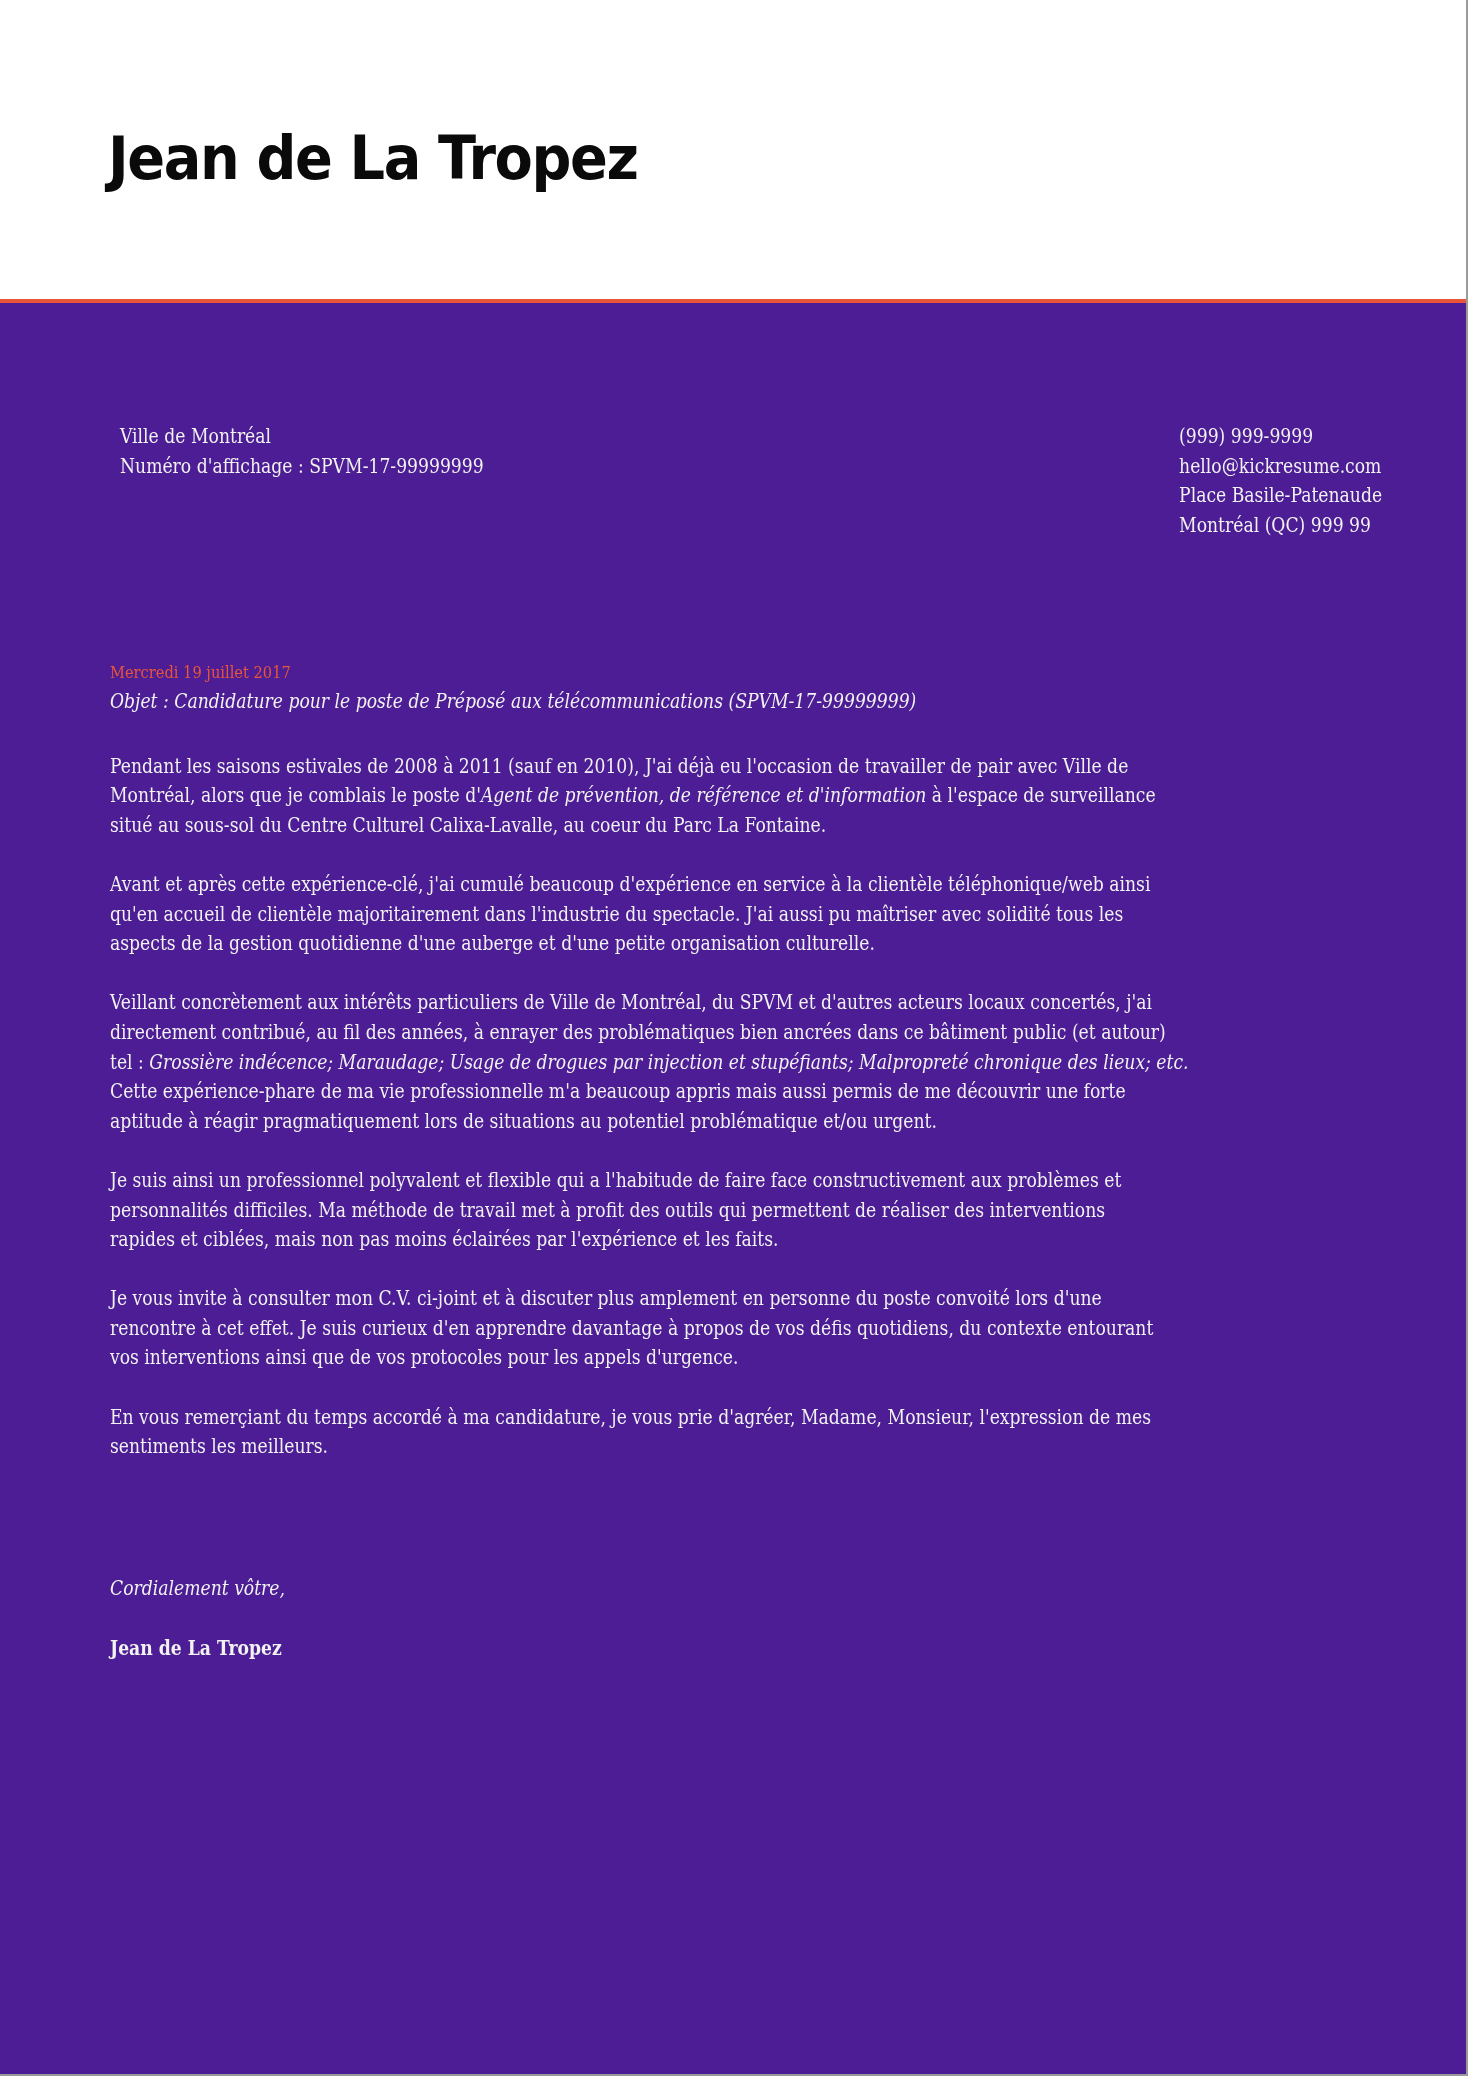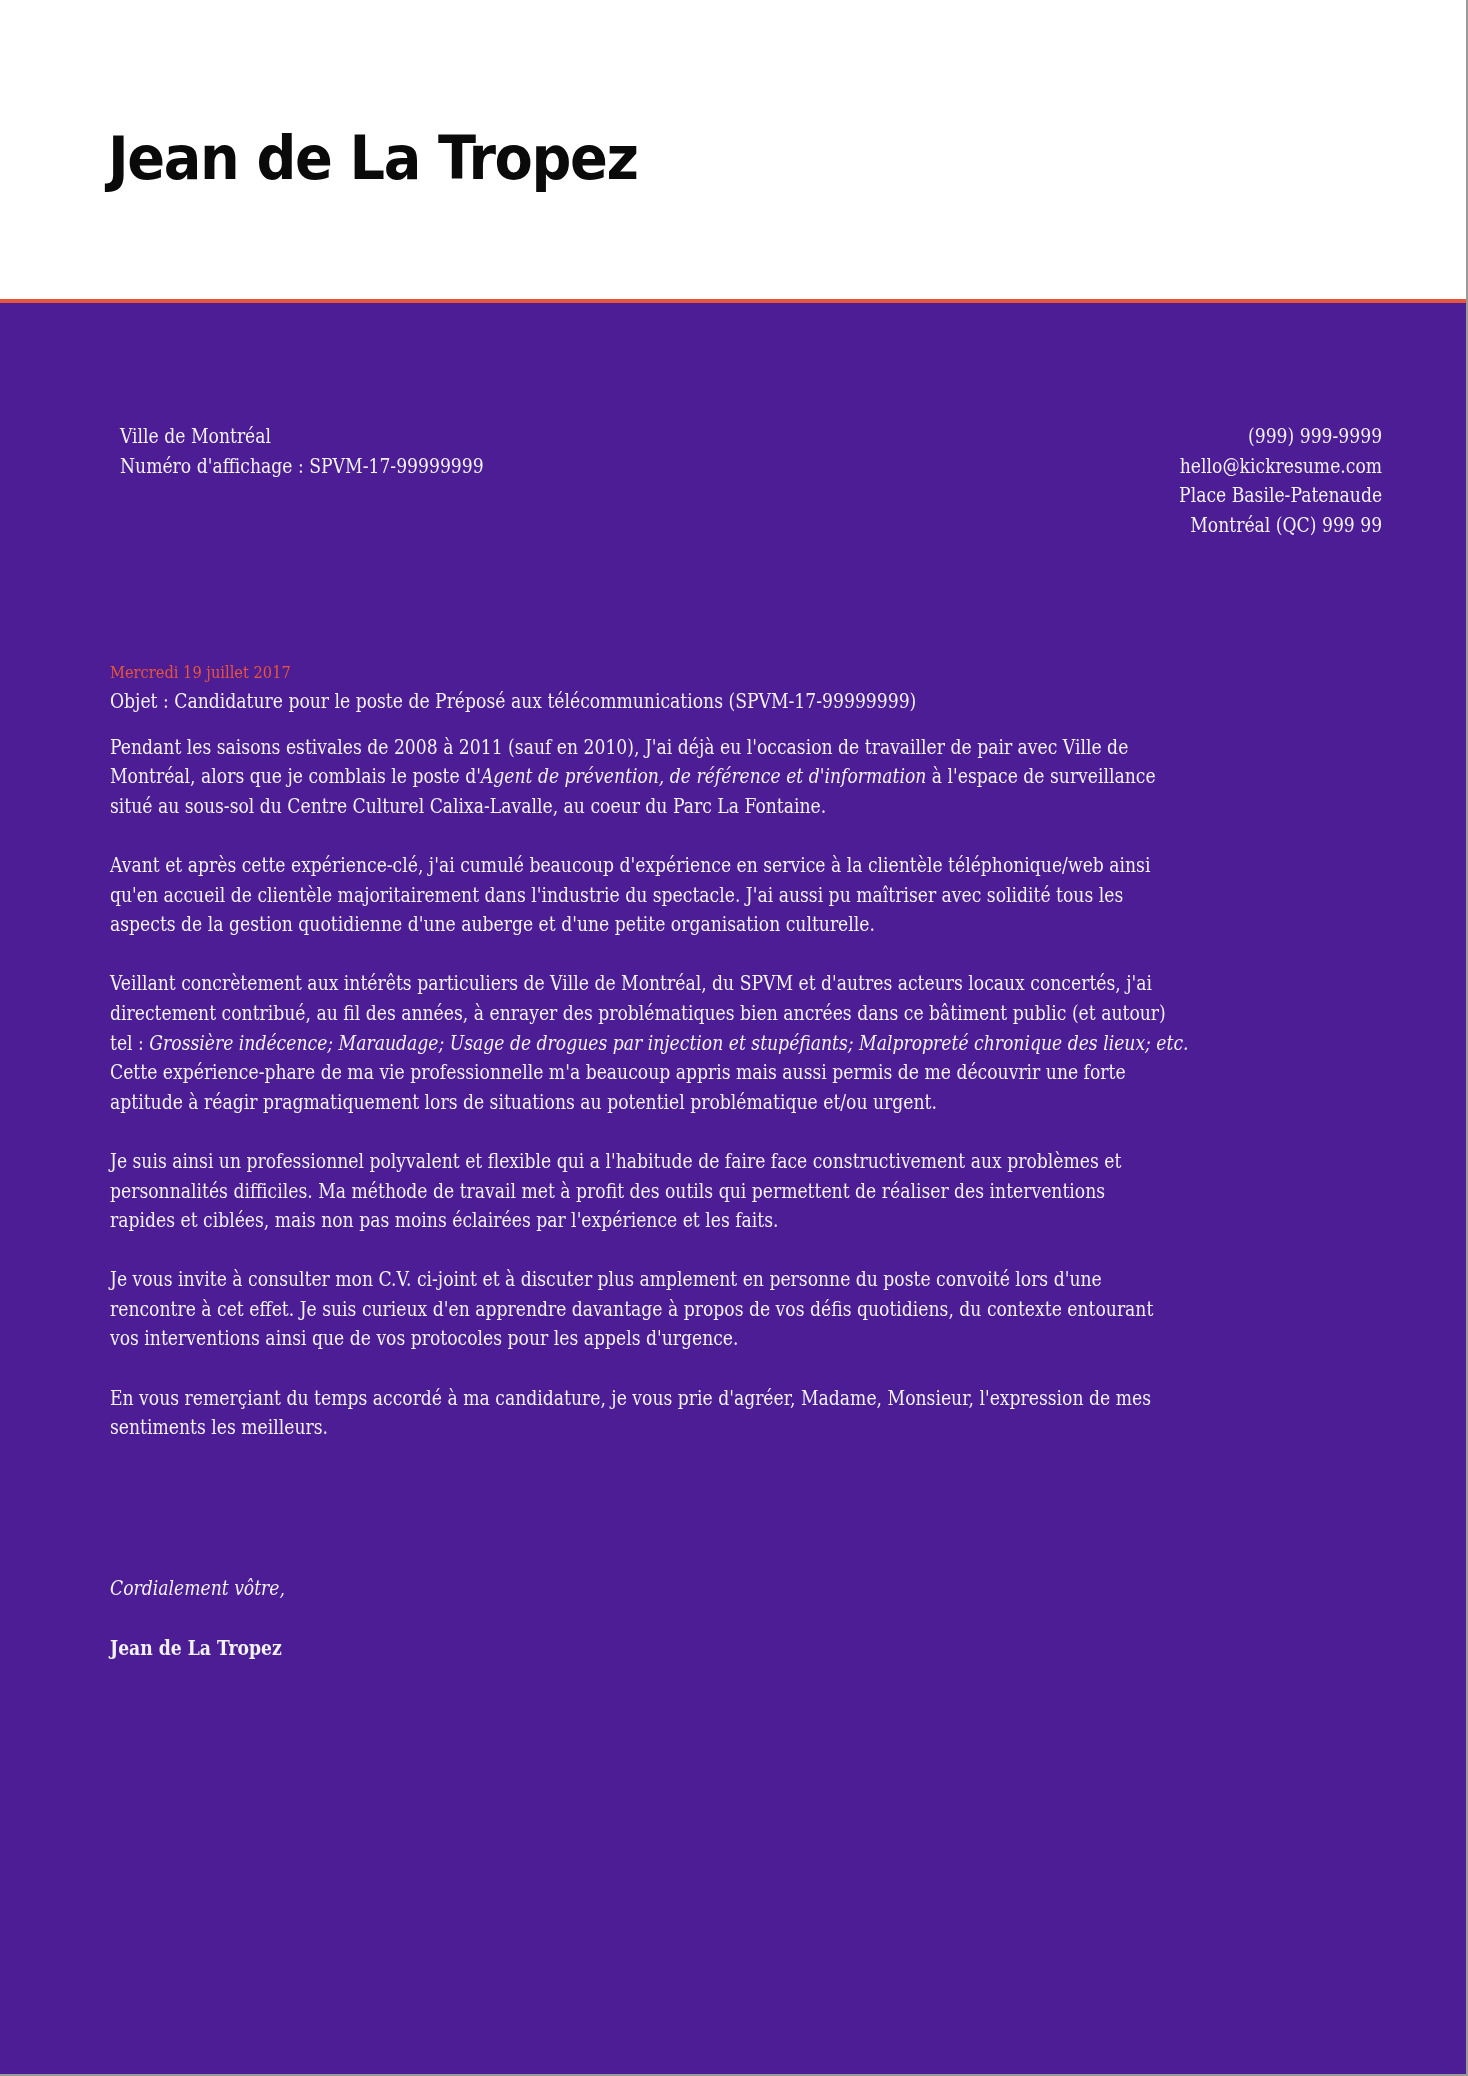--- a/index.html
+++ b/index.html
@@ -53,21 +53,20 @@
     .block-left {
       position: absolute;
       left: 120px;
       top: 422px;
       white-space: nowrap;
     }
     .block-right {
       position: absolute;
       right: 84px;
       top: 422px;
-      text-align: right;
       white-space: nowrap;
     }
     .block-right .line { transform: scaleX(0.86); transform-origin: right top; }
     .block-left .line { transform: scaleX(0.86); transform-origin: left top; }
     .line { display: block; }
     .date {
       position: absolute;
       left: 110px;
       top: 660px;
       font-family: "DejaVu Serif", "Liberation Serif", serif;
@@ -86,21 +85,21 @@
     .body .para {
       display: block;
       margin-bottom: 29.6px;
       white-space: nowrap;
     }
     .body .para .l {
       display: block;
       transform: scaleX(0.86);
       transform-origin: left top;
     }
-    .body .subject { margin-bottom: 16px; }
+    .body .subject { margin-bottom: 35px; font-style: italic; }
     em { font-style: italic; }
     .closing {
       position: absolute;
       left: 110px;
       top: 1574px;
       font-style: italic;
       white-space: nowrap;
       transform: scaleX(0.86);
       transform-origin: left top;
     }

